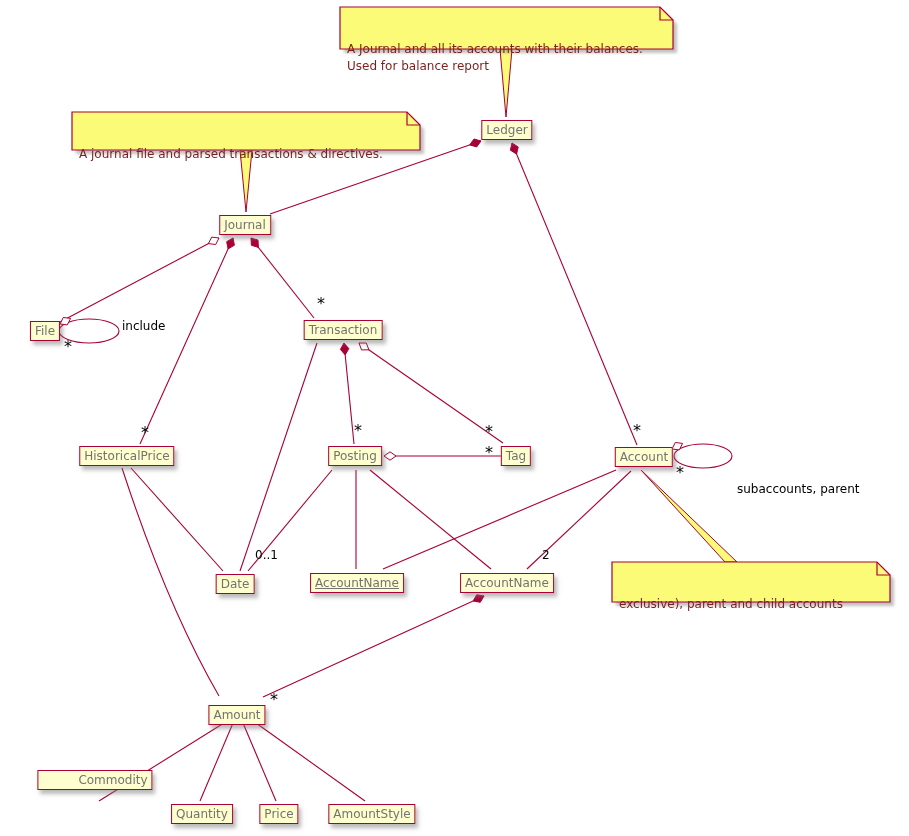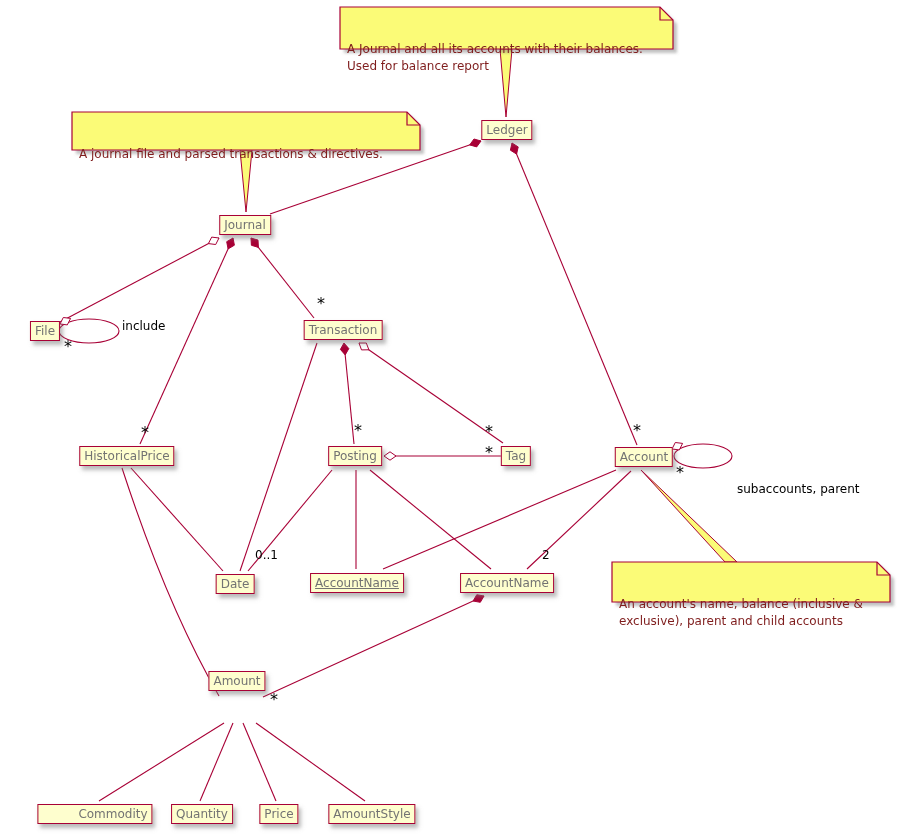--- a/index.html
+++ b/index.html
@@ -71,22 +71,22 @@
     <div class="node" style="left: 245px; top: 225px;">Journal</div>
     <div class="node" style="left: 45px; top: 331px;">File</div>
     <div class="node" style="left: 343px; top: 330px;">Transaction</div>
     <div class="node" style="left: 127px; top: 456px;">HistoricalPrice</div>
     <div class="node" style="left: 355px; top: 456px;">Posting</div>
     <div class="node" style="left: 516px; top: 456px;">Tag</div>
     <div class="node" style="left: 644px; top: 457px;">Account</div>
     <div class="node" style="left: 235px; top: 584px;">Date</div>
     <div class="node" style="left: 357px; top: 583px; text-decoration: underline;">AccountName</div>
     <div class="node" style="left: 507px; top: 583px;">AccountName</div>
-    <div class="node" style="left: 237px; top: 681px;">Amount</div>
-    <div class="node" style="left: 95px; top: 814px; padding-left: 40px;">Commodity</div>
+    <div class="node" style="left: 237px; top: 715px;">Amount</div>
+    <div class="node" style="left: 95px; top: 780px; padding-left: 40px;">Commodity</div>
     <div class="node" style="left: 202px; top: 814px;">Quantity</div>
     <div class="node" style="left: 279px; top: 814px;">Price</div>
     <div class="node" style="left: 372px; top: 814px;">AmountStyle</div>
     <span class="lbl star" style="left: 633px; top: 421px;">*</span>
     <span class="lbl star" style="left: 317px; top: 294px;">*</span>
     <span class="lbl star" style="left: 141px; top: 423px;">*</span>
     <span class="lbl star" style="left: 354px; top: 421px;">*</span>
     <span class="lbl star" style="left: 485px; top: 422px;">*</span>
     <span class="lbl star" style="left: 485px; top: 443px;">*</span>
     <span class="lbl" style="left: 255px; top: 548px;">0..1</span>
@@ -97,16 +97,15 @@
     <span class="lbl star" style="left: 676px; top: 463px;">*</span>
     <span class="lbl" style="left: 737px; top: 447px; margin-top: 35px;">subaccounts, parent</span>
     <div class="note-text" style="left: 347px; top: 10px;">
       <div>A Journal and all its accounts with their balances.</div>
       <div>Used for balance report</div>
     </div>
     <div class="note-text" style="left: 79px; top: 115px;">
       <div>A journal file and parsed transactions &amp; directives.</div>
     </div>
     <div class="note-text" style="left: 619px; top: 565px;">
-      <div>An account's name, balance (inclusive &amp;</div>
       <div>exclusive), parent and child accounts</div>
     </div>
   </div>
 
 </body></html>

